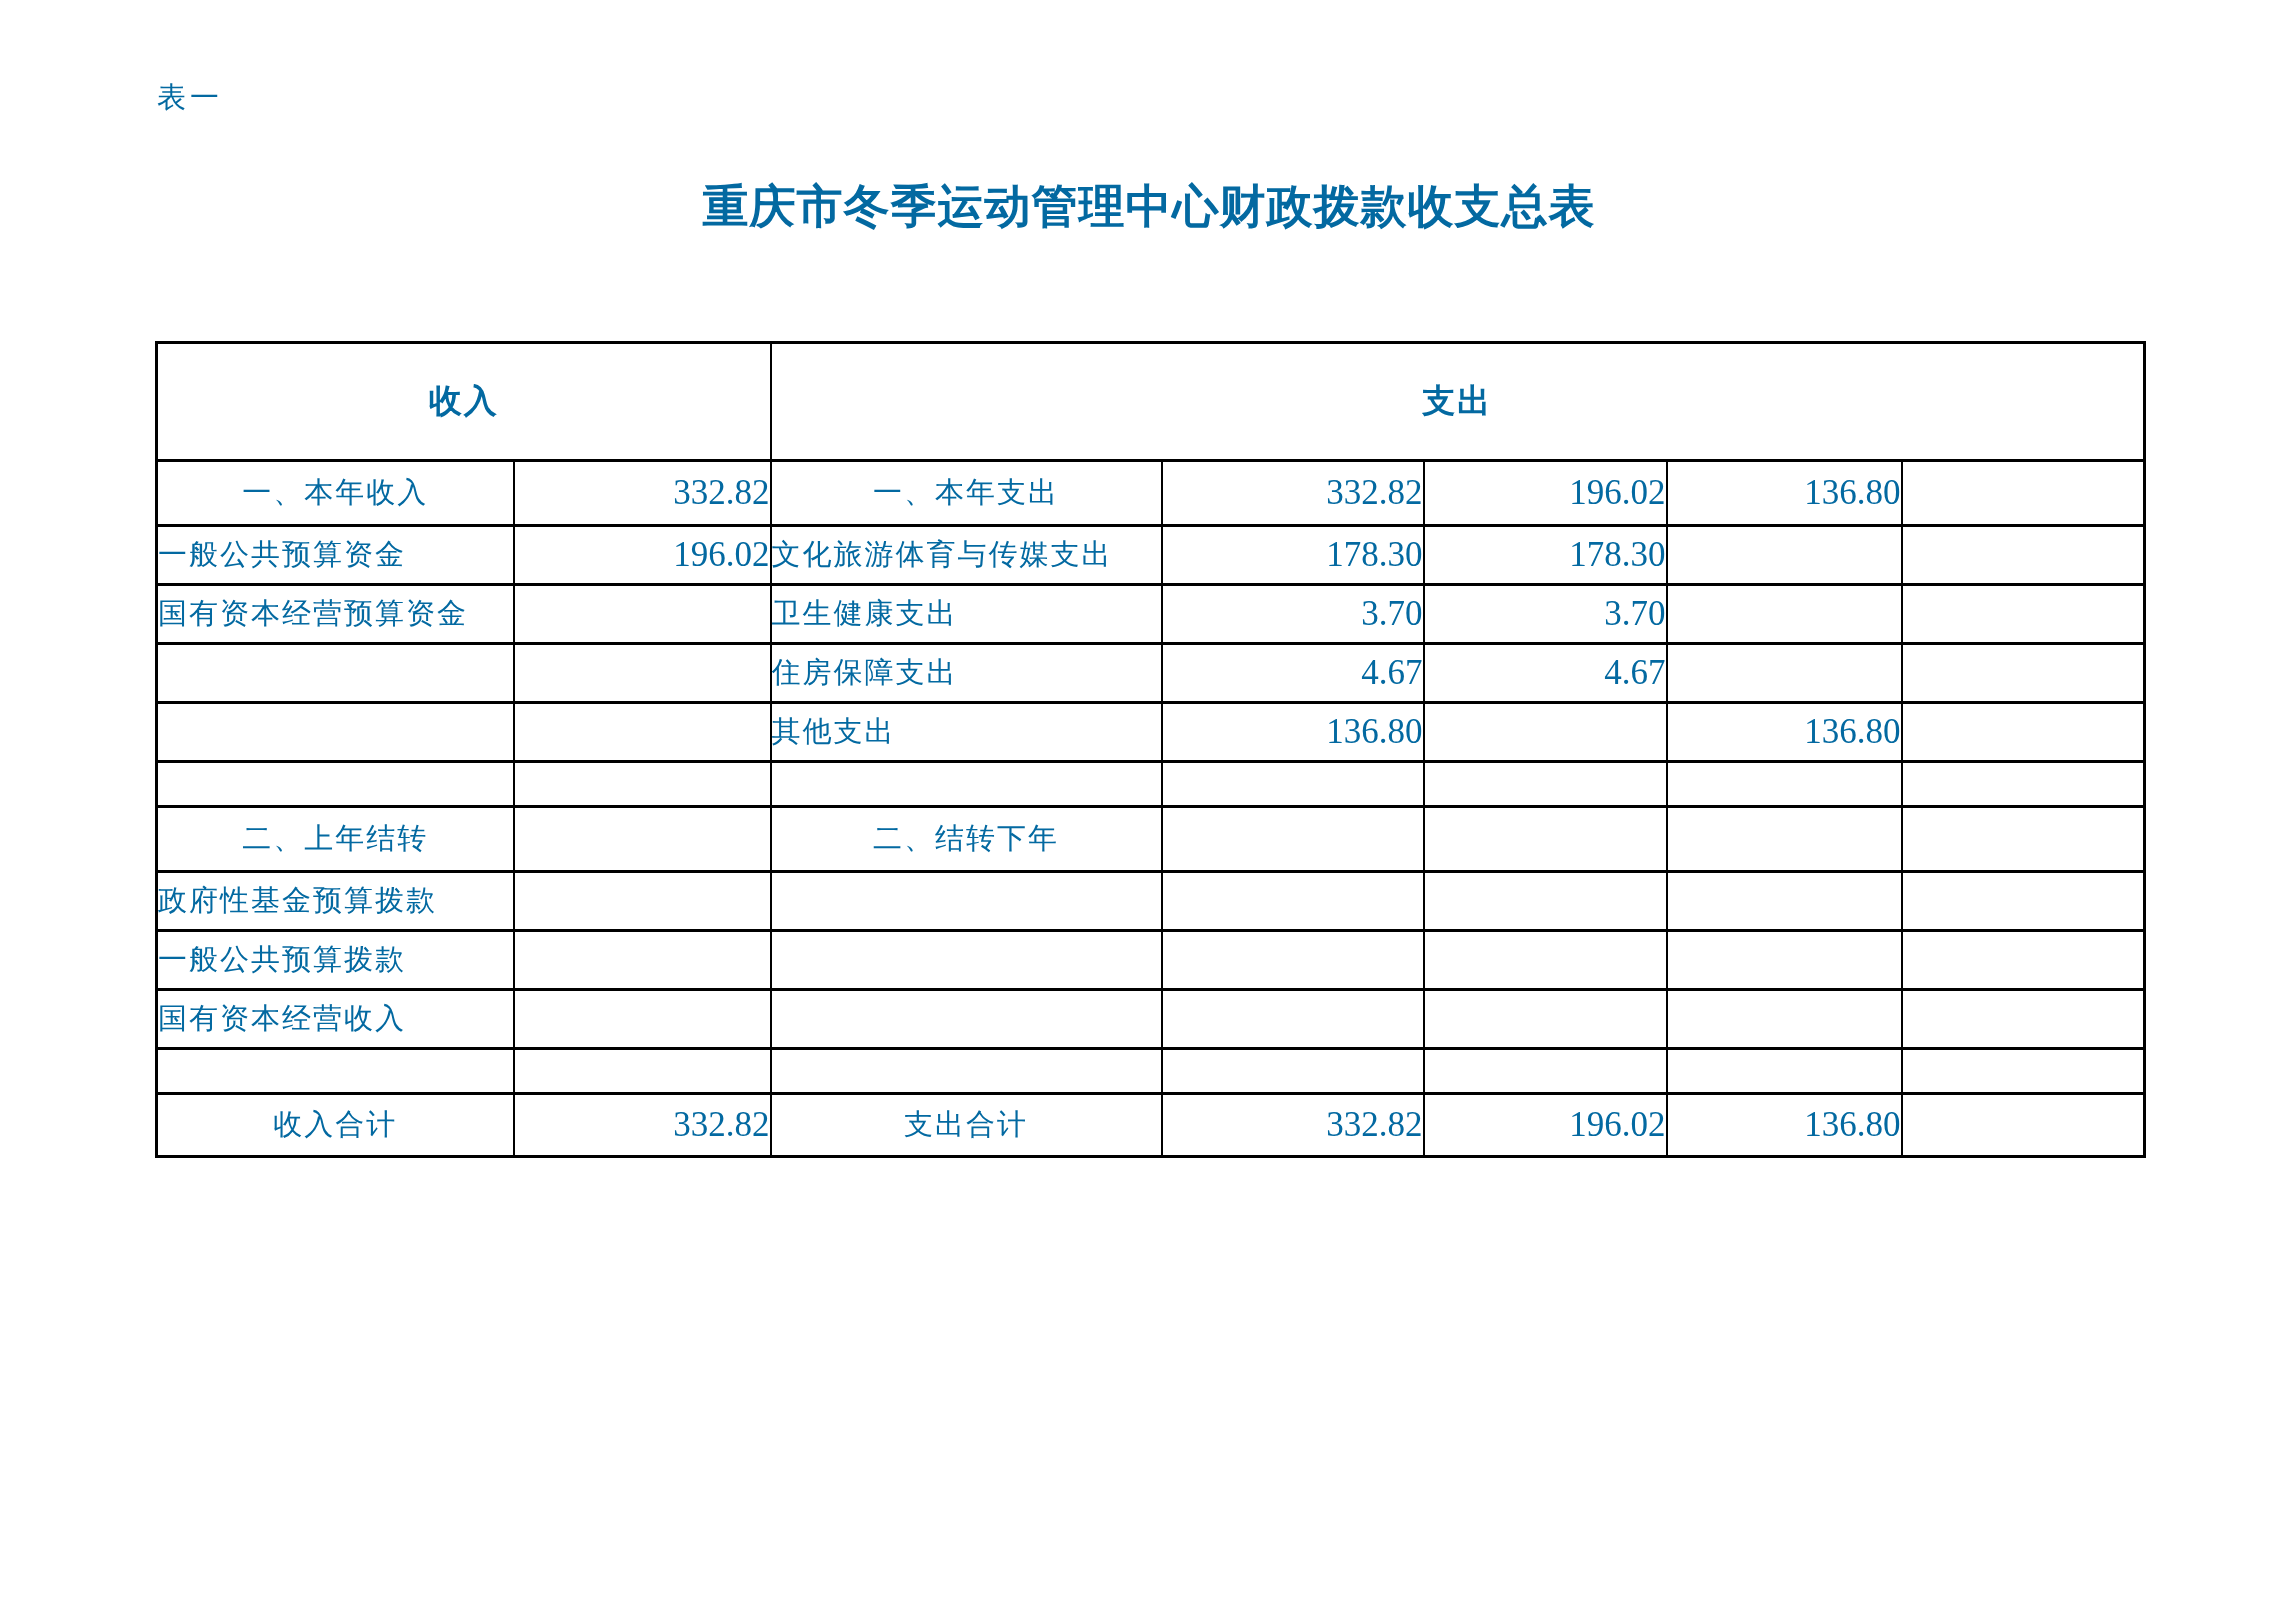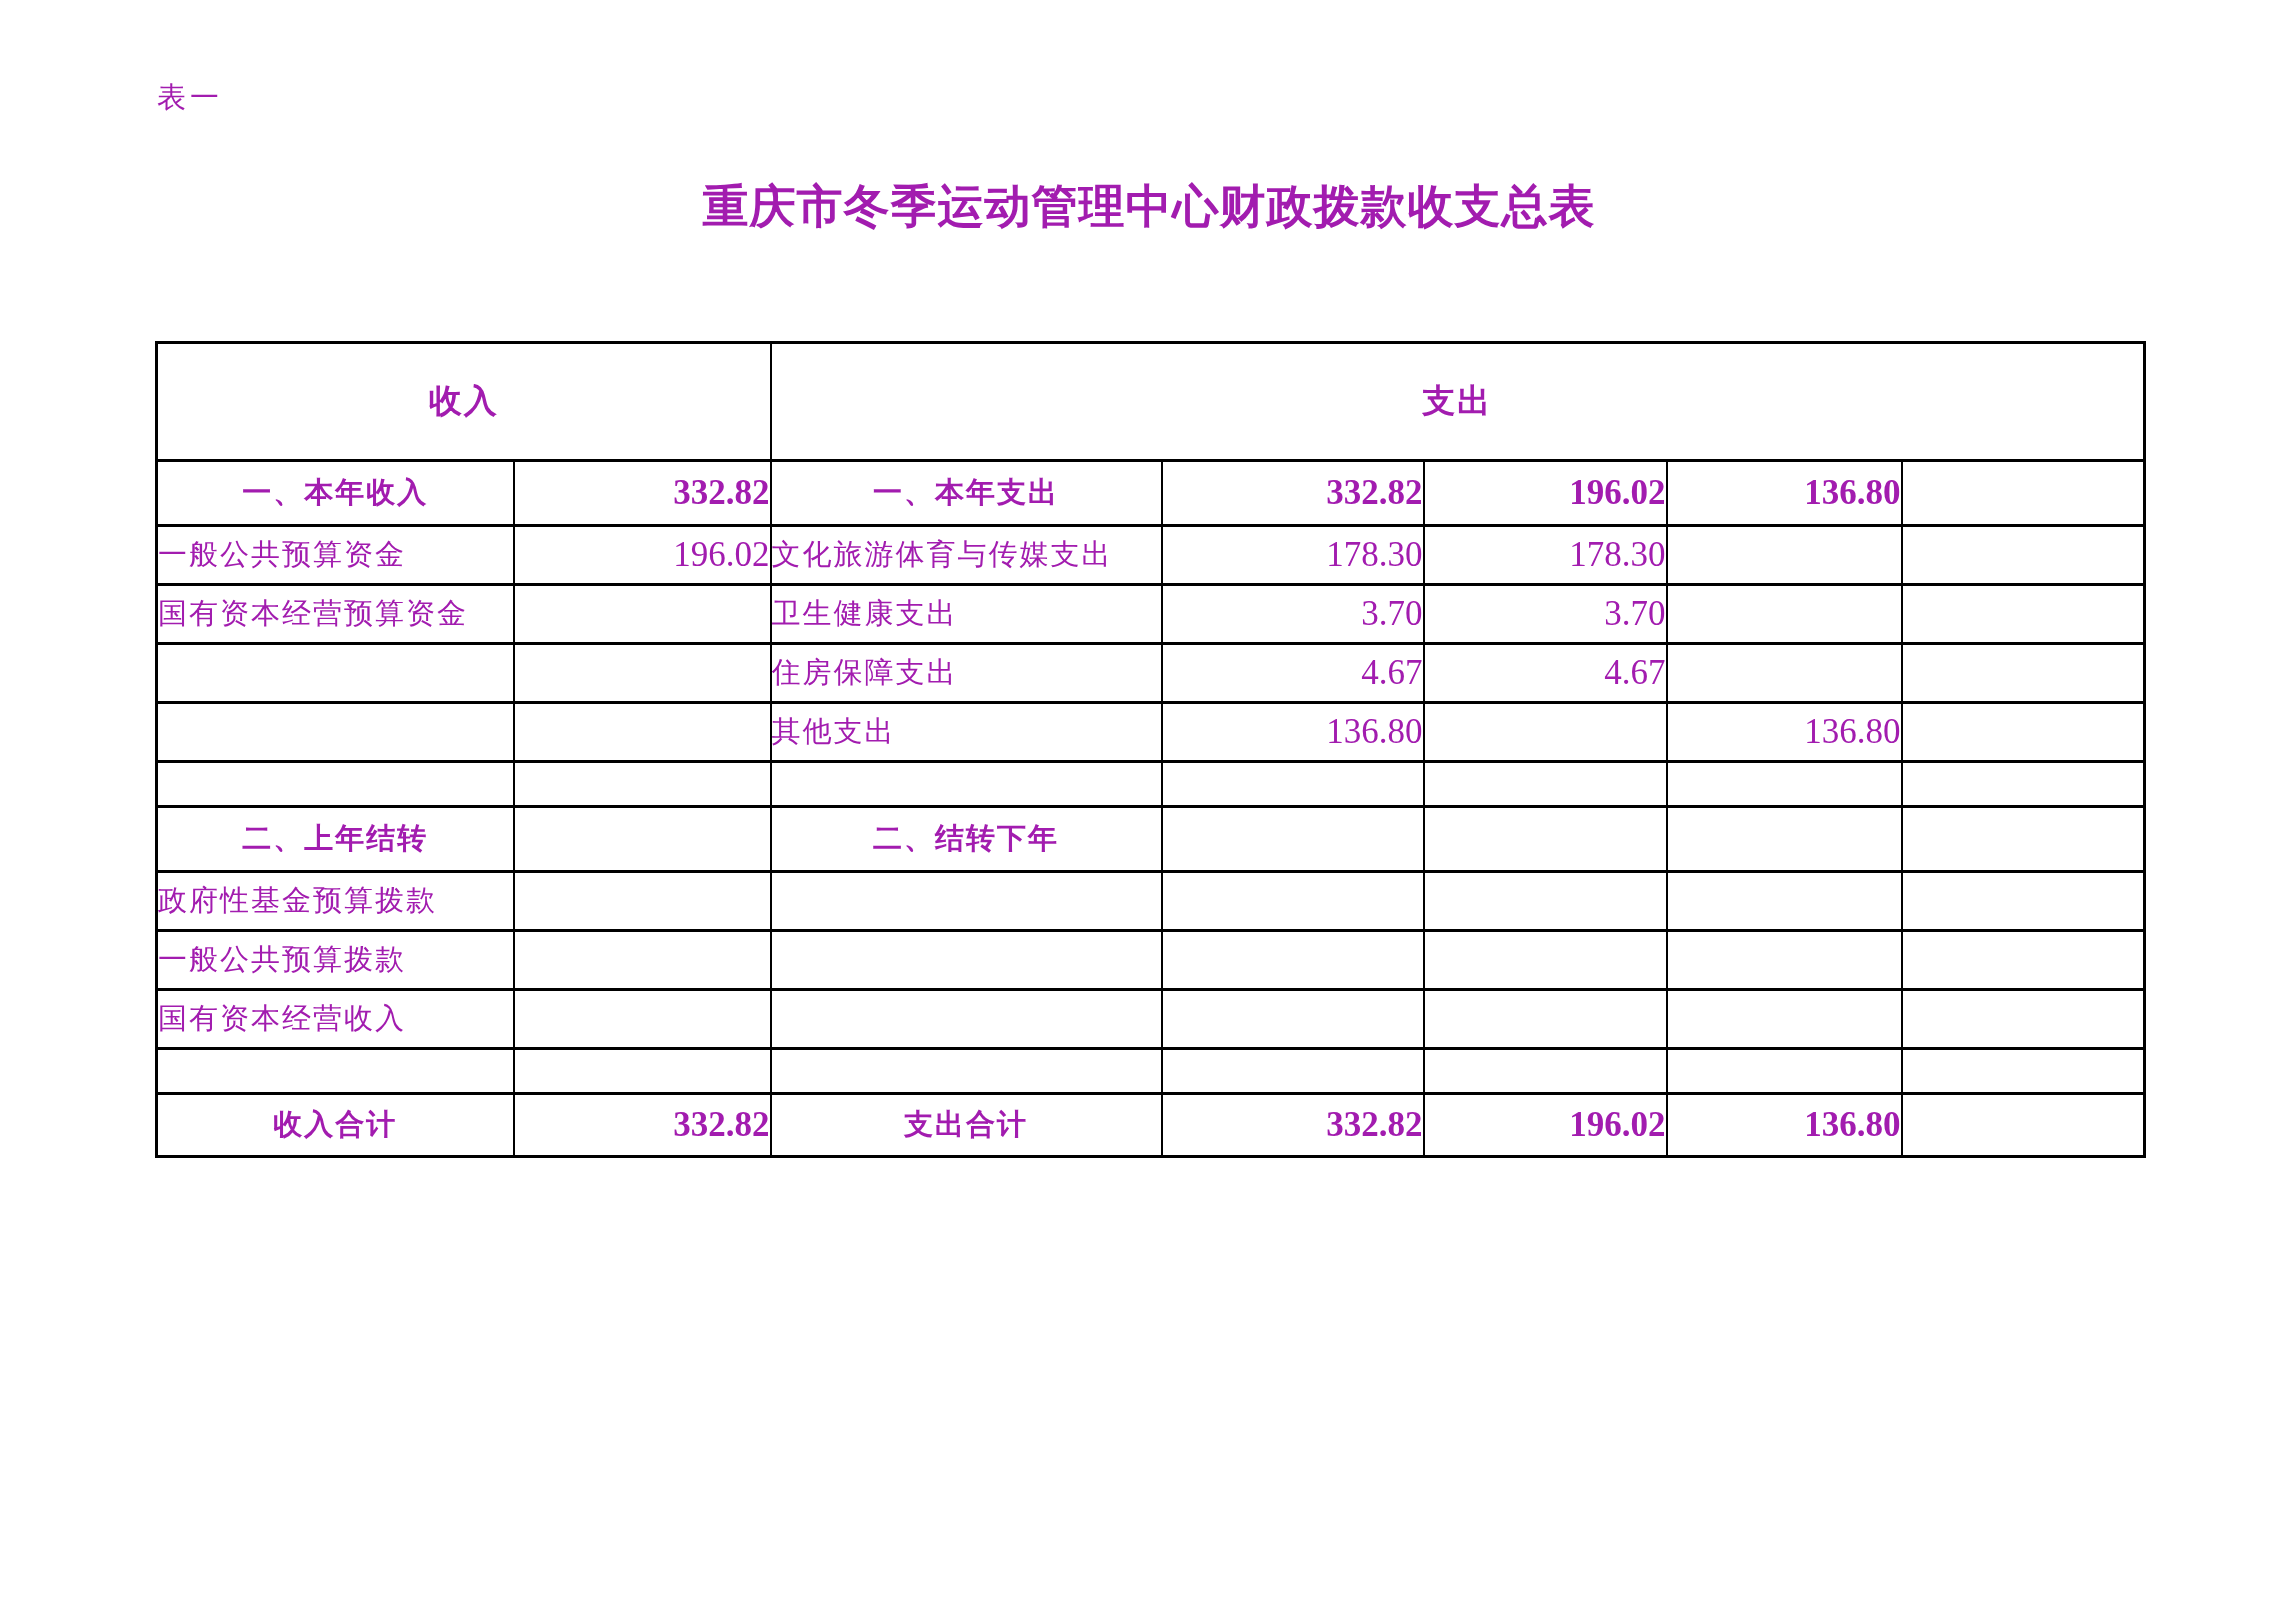--- a/index.html
+++ b/index.html
@@ -2,21 +2,21 @@
 <html><head>
 <meta charset="utf-8">
 <style>
   html, body { margin: 0; padding: 0; background: #e8e8e8; }
   .page {
     position: relative;
     width: 2292px;
     height: 1620px;
     background: #ffffff;
     font-family: "Liberation Serif", "DejaVu Serif", serif;
-    color: #a21caf;
+    color: #0369a1;
     overflow: hidden;
   }
   .table-label {
     position: absolute;
     left: 157px;
     top: 78px;
     font-size: 29px;
     letter-spacing: 3.9px;
   }
   .doc-title {
@@ -82,21 +82,21 @@
     text-align: left;
     padding-left: 9.8px;
     letter-spacing: 2px;
   }
   td.num {
     font-size: 35px;
     text-align: right;
     padding-right: 7.8px;
     font-family: "Liberation Serif", "DejaVu Serif", serif;
   }
-  tr.row-category td, tr.row-total td { font-weight: bold; }
+  tr.row-category td, tr.row-total td { font-weight: normal; }
   tr.row-category td.item, tr.row-total td.item {
     text-align: center;
     padding-left: 0;
     font-size: 29px;
   }
 </style>
 </head>
 <body>
 
 <div class="page">

